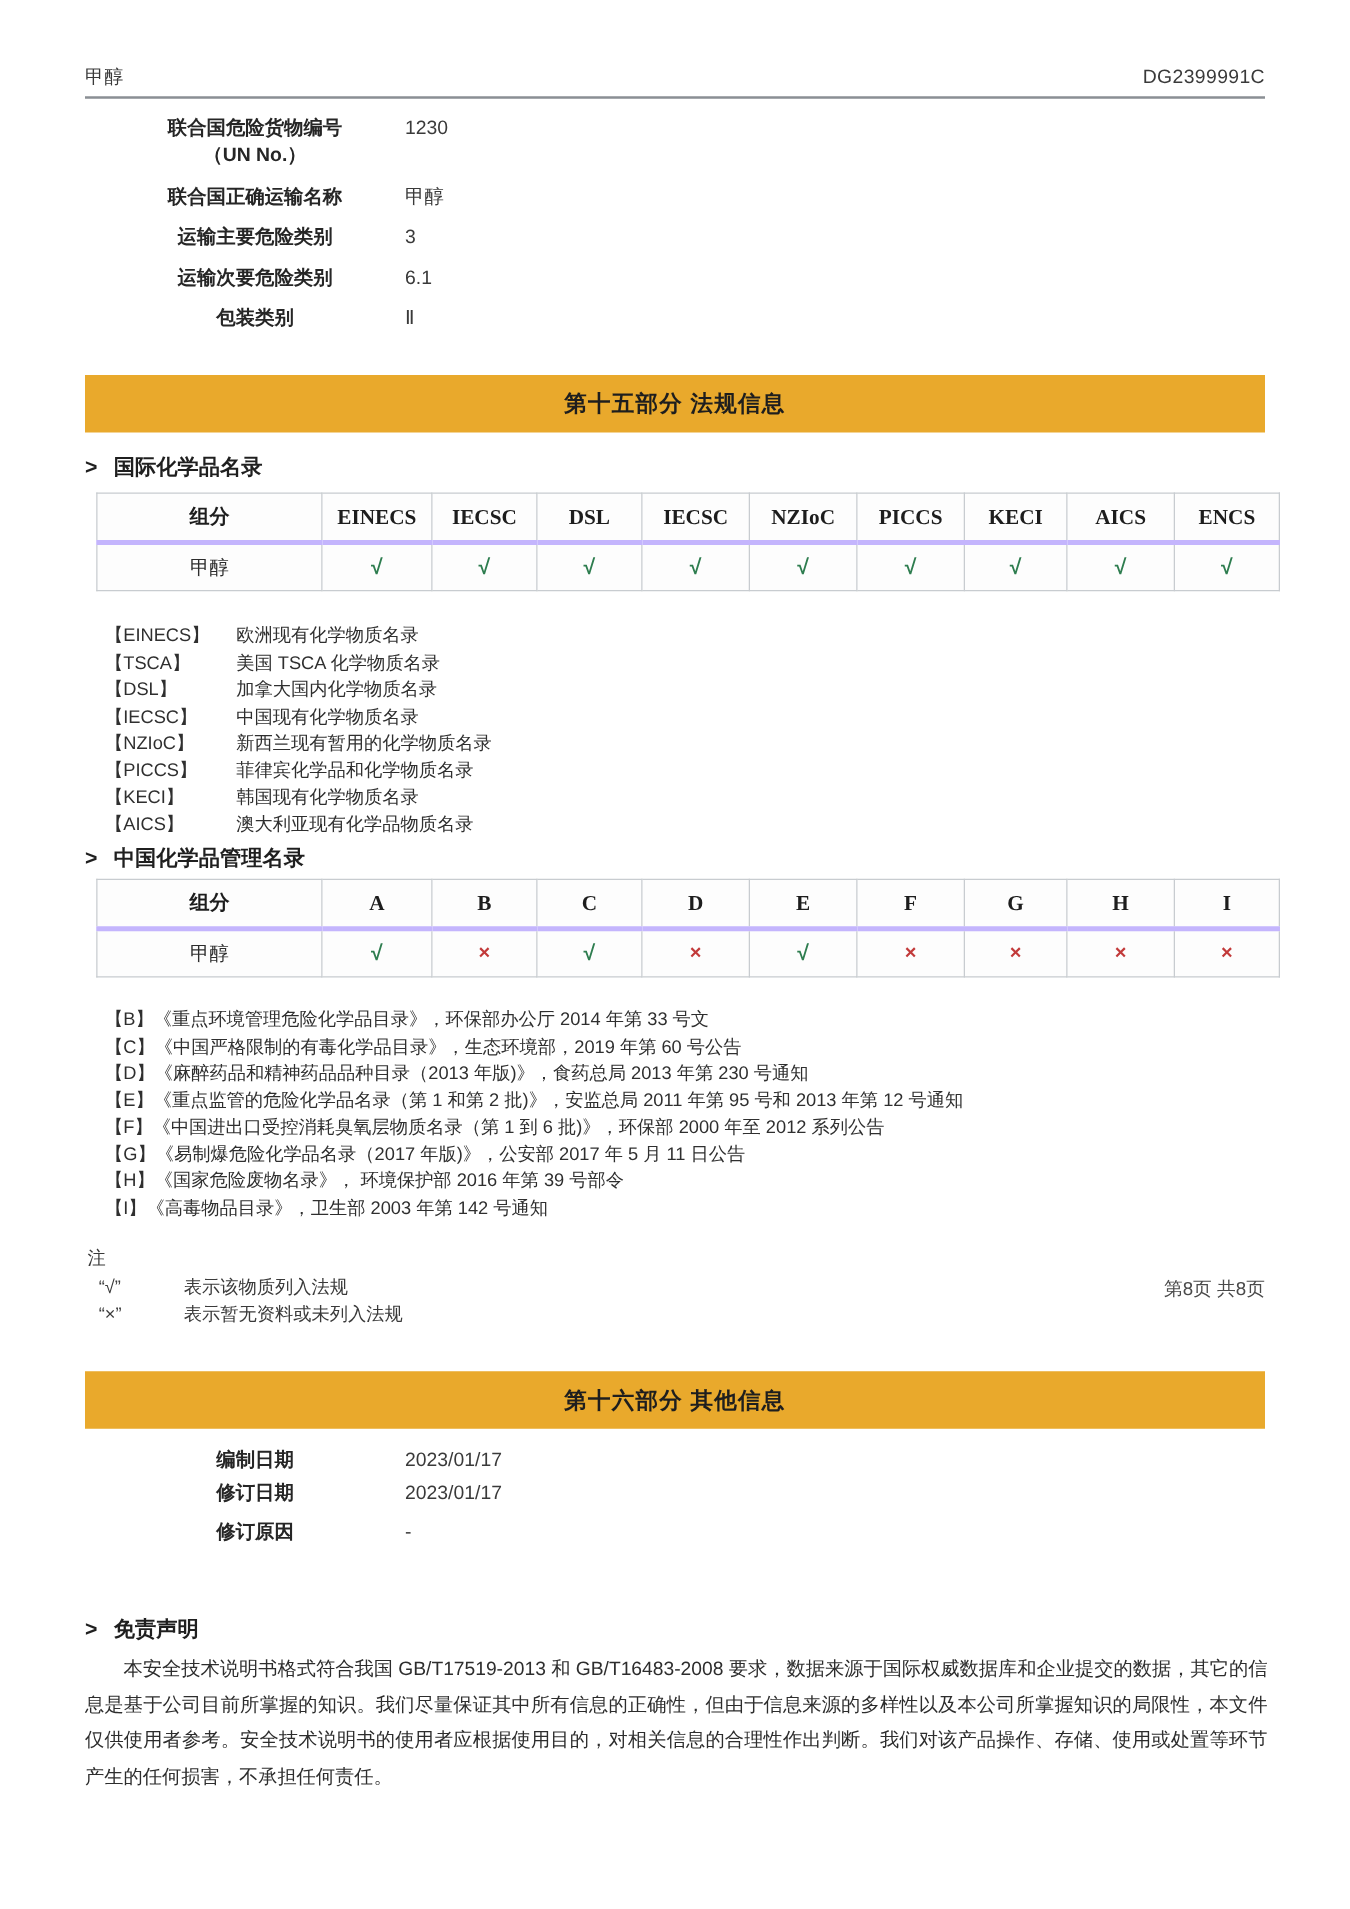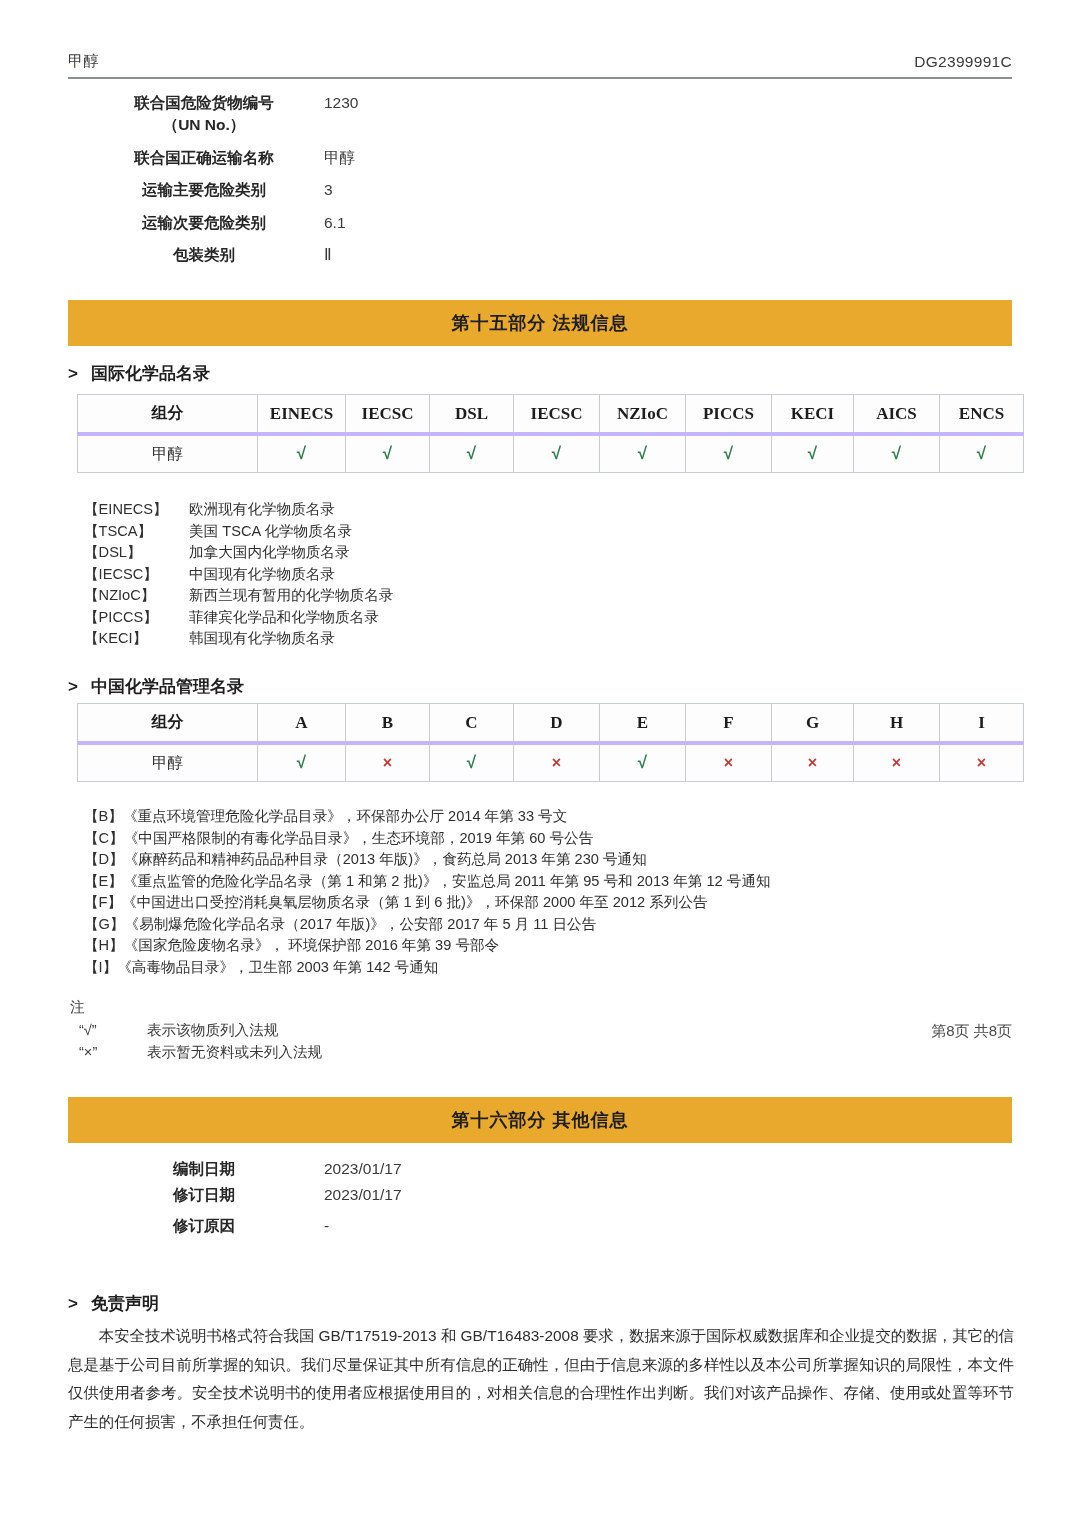--- a/index.html
+++ b/index.html
@@ -271,20 +271,21 @@
   </table>
 
   <div class="legend" style="top:464px;">
     <div class="leg-row"><span class="leg-key" style="width:105px">【EINECS】</span><span>欧洲现有化学物质名录</span></div>
     <div class="leg-row"><span class="leg-key" style="width:105px">【TSCA】</span><span>美国 TSCA 化学物质名录</span></div>
     <div class="leg-row"><span class="leg-key" style="width:105px">【DSL】</span><span>加拿大国内化学物质名录</span></div>
     <div class="leg-row"><span class="leg-key" style="width:105px">【IECSC】</span><span>中国现有化学物质名录</span></div>
     <div class="leg-row"><span class="leg-key" style="width:105px">【NZIoC】</span><span>新西兰现有暂用的化学物质名录</span></div>
     <div class="leg-row"><span class="leg-key" style="width:105px">【PICCS】</span><span>菲律宾化学品和化学物质名录</span></div>
     <div class="leg-row"><span class="leg-key" style="width:105px">【KECI】</span><span>韩国现有化学物质名录</span></div>
+    <div class="leg-row"><span class="leg-key" style="width:105px">【AICS】</span><span>澳大利亚现有化学品物质名录</span></div>
   </div>
 
   <div class="sub-head" style="top:675px;">
     <span class="chev">&gt;</span>
     <span>中国化学品管理名录</span>
   </div>
 
   <table class="tbl" id="tbl-china" style="top:703px;width:926px;">
     <colgroup>
       <col style="width:180px">

